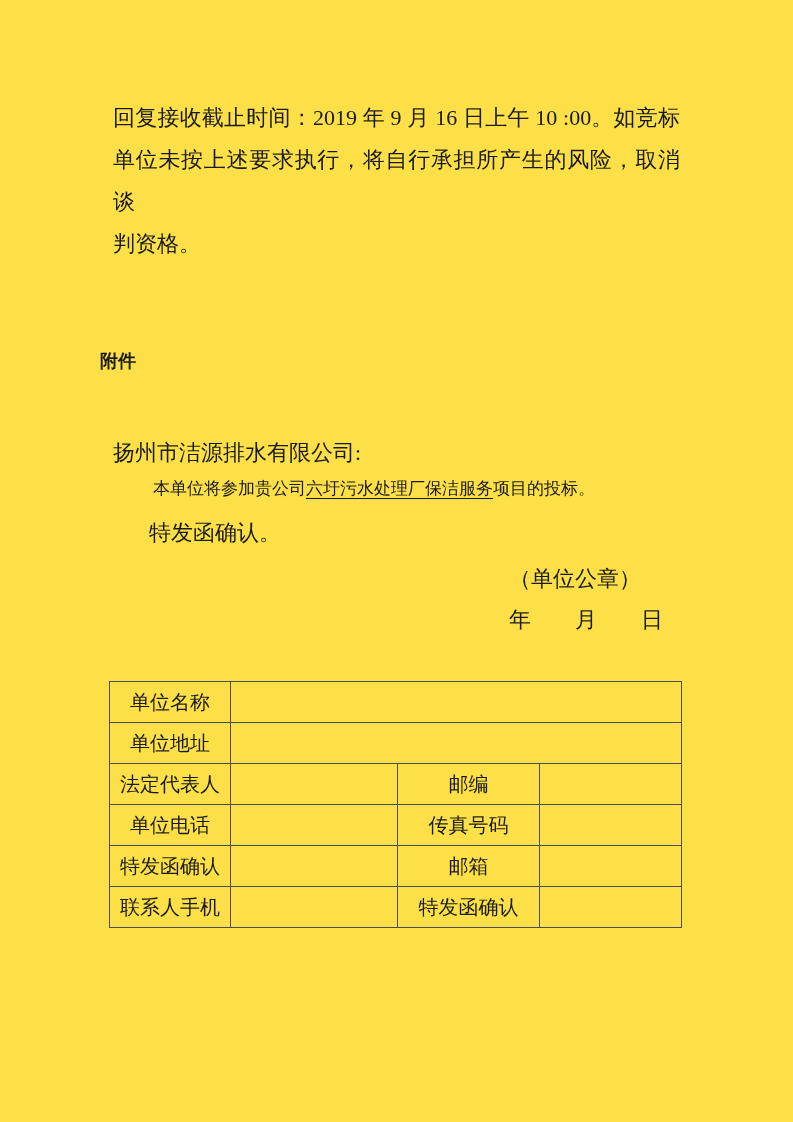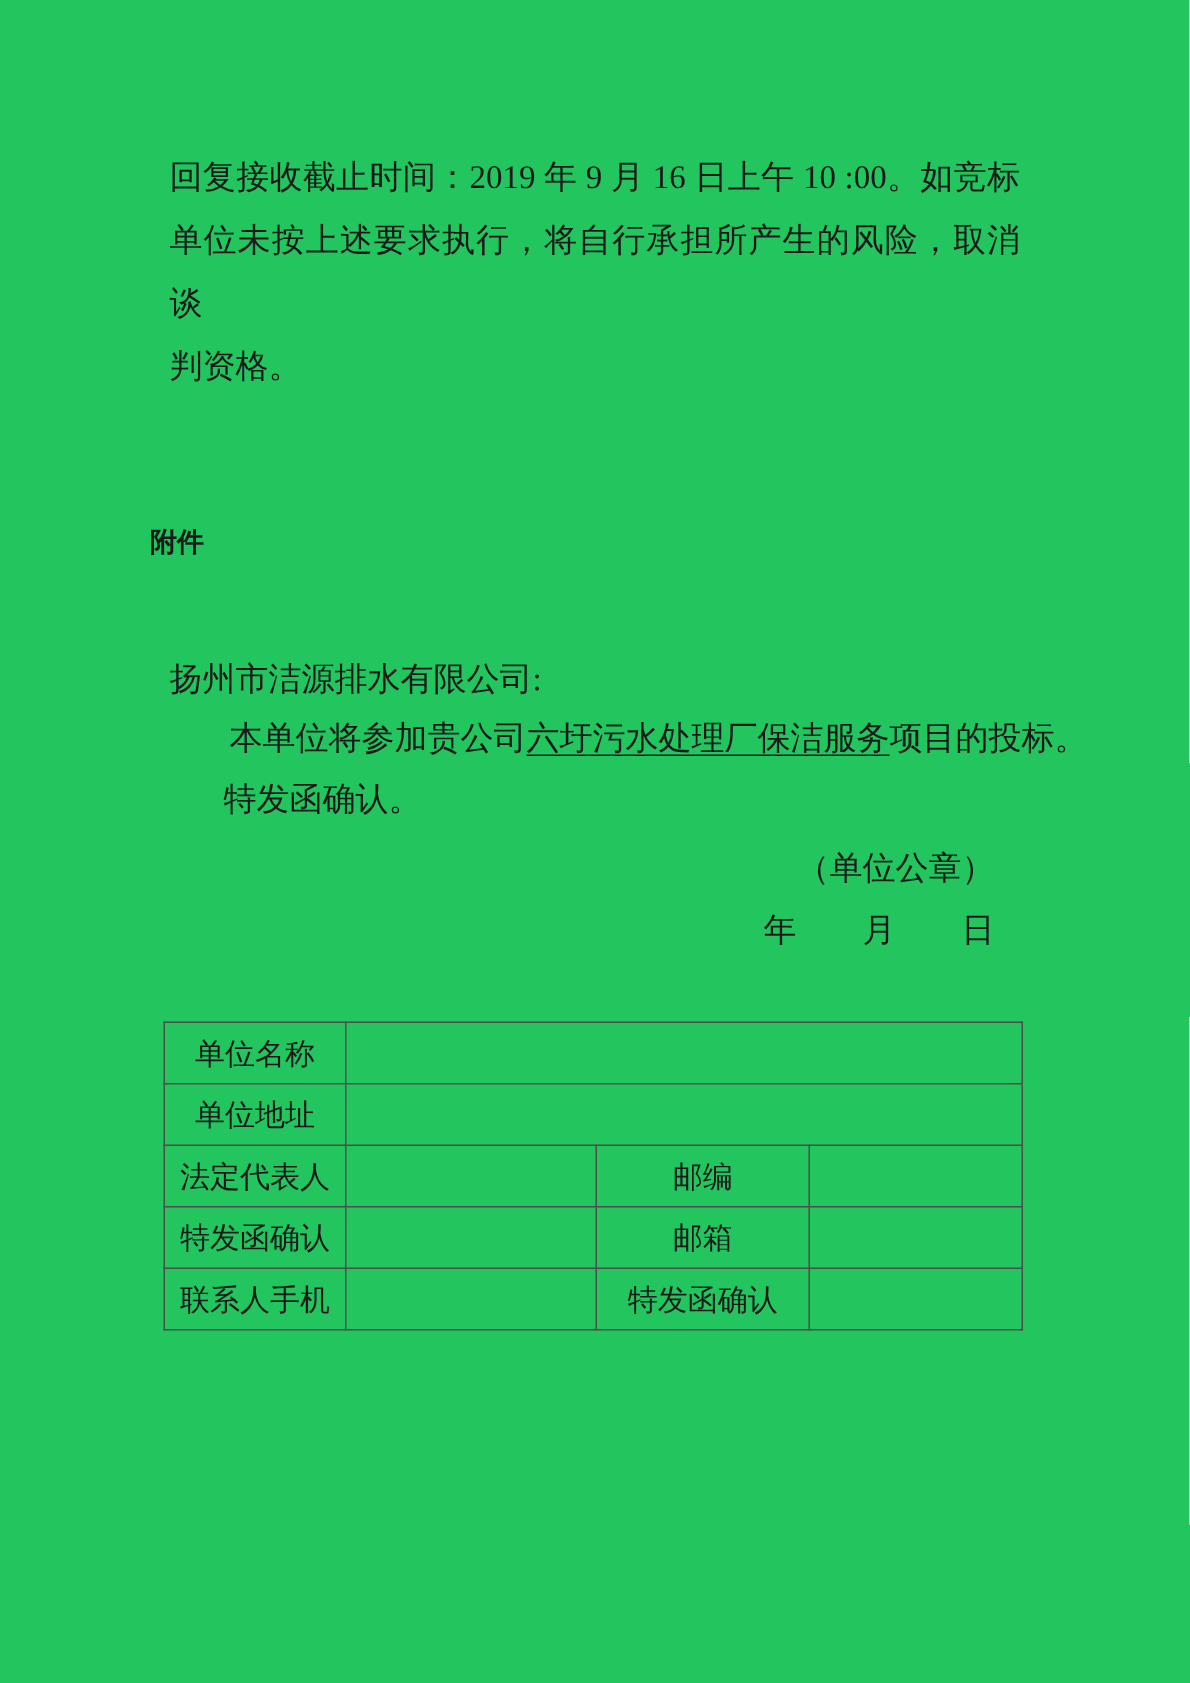--- a/index.html
+++ b/index.html
@@ -1,20 +1,20 @@
 <!DOCTYPE html>
 <html><head>
 <meta charset="utf-8">
 <style>
   html, body { margin: 0; padding: 0; background: #ffffff; }
   .page {
     position: relative;
     width: 793px;
     height: 1122px;
-    background: #22c55e;
+    background: #fde047;
     font-family: "Liberation Serif", "DejaVu Serif", serif;
     color: #1a1a1a;
     overflow: hidden;
   }
   
   .intro {
     position: absolute;
     left: 113px;
     top: 97px;
     width: 567px;
@@ -56,42 +56,41 @@
     position: absolute;
     left: 113px;
     top: 441px;
     font-size: 22px;
     line-height: 1.1;
   }
   .body-line1 {
     position: absolute;
     left: 153px;
     top: 480px;
-    font-size: 22px;
+    font-size: 17px;
     line-height: 1.1;
     white-space: nowrap;
   }
   .project-underline {
     text-decoration: underline;
     text-decoration-thickness: 1px;
     text-underline-offset: 4px;
   }
   .body-line2 {
     position: absolute;
     left: 113px;
     top: 521px;
     font-size: 22px;
     line-height: 1.1;
     margin-left: 36px;
   }
   .signature {
     position: absolute;
     right: 130px;
     top: 566px;
-    text-align: right;
     font-size: 22px;
     line-height: 1.2;
   }
   .signature .date-line {
     margin-top: 15px;
     white-space: pre;
   }
   
   .form-table {
     position: absolute;
@@ -157,20 +156,26 @@
         <td class="label">单位地址</td>
         <td class="value" colspan="3"></td>
       </tr>
       <tr>
         <td class="label">法定代表人</td>
         <td class="value"></td>
         <td class="label">邮编</td>
         <td class="value"></td>
       </tr>
       <tr>
+        <td class="label">单位电话</td>
+        <td class="value"></td>
+        <td class="label">传真号码</td>
+        <td class="value"></td>
+      </tr>
+      <tr>
         <td class="label">特发函确认</td>
         <td class="value"></td>
         <td class="label">邮箱</td>
         <td class="value"></td>
       </tr>
       <tr>
         <td class="label">联系人手机</td>
         <td class="value"></td>
         <td class="label">特发函确认</td>
         <td class="value"></td>

